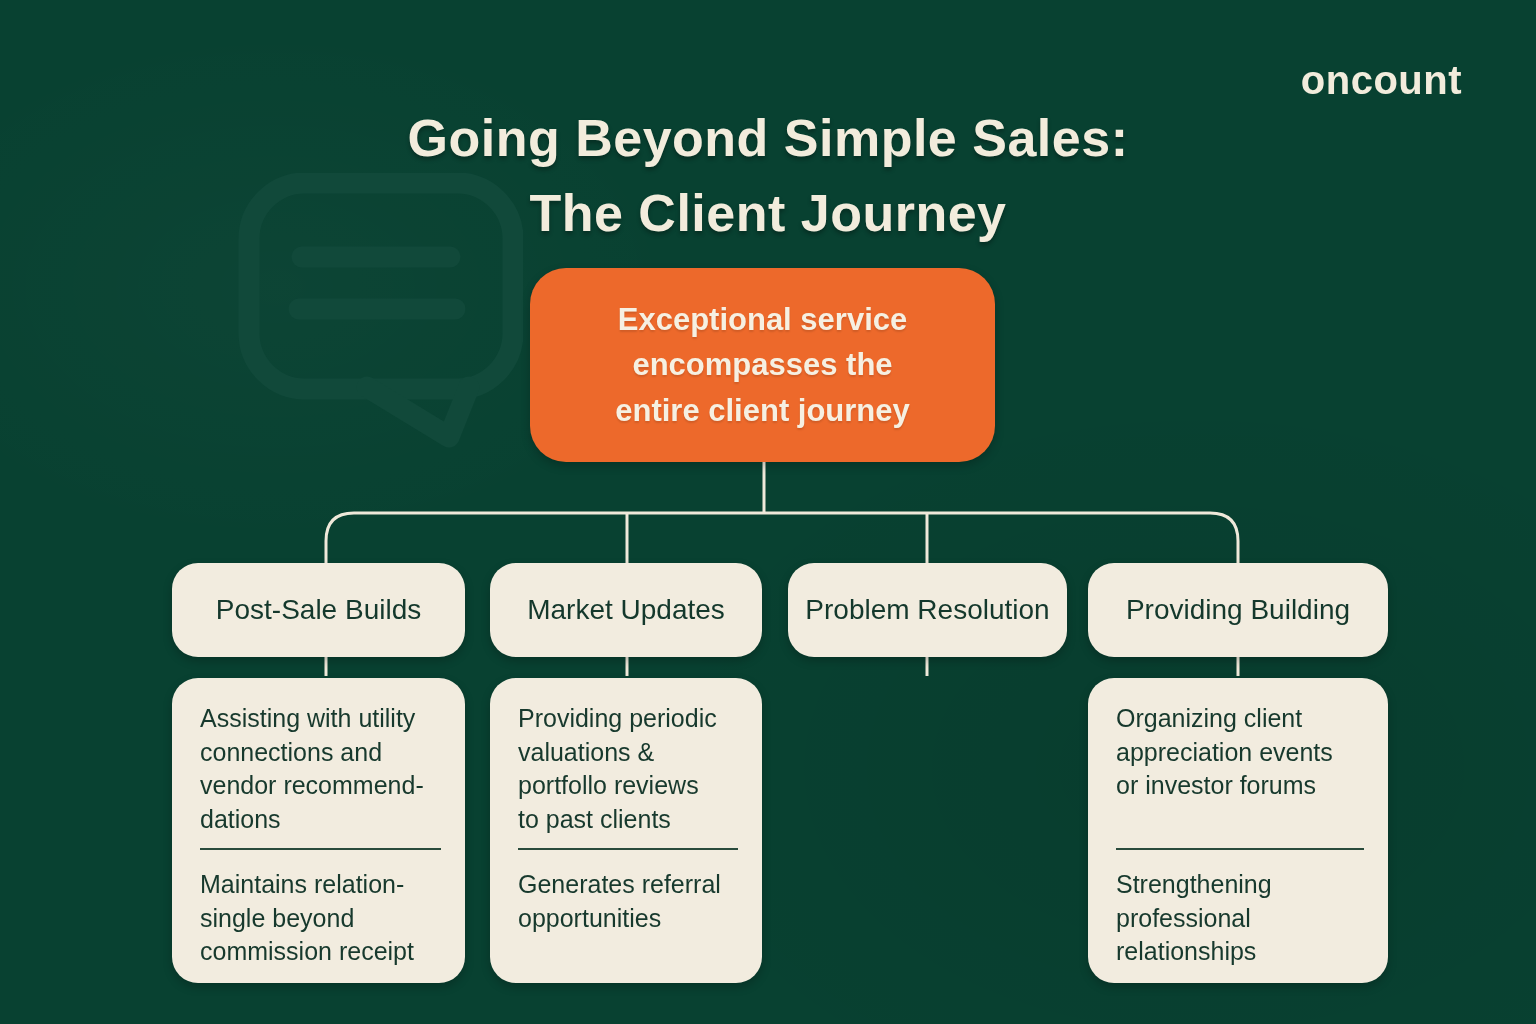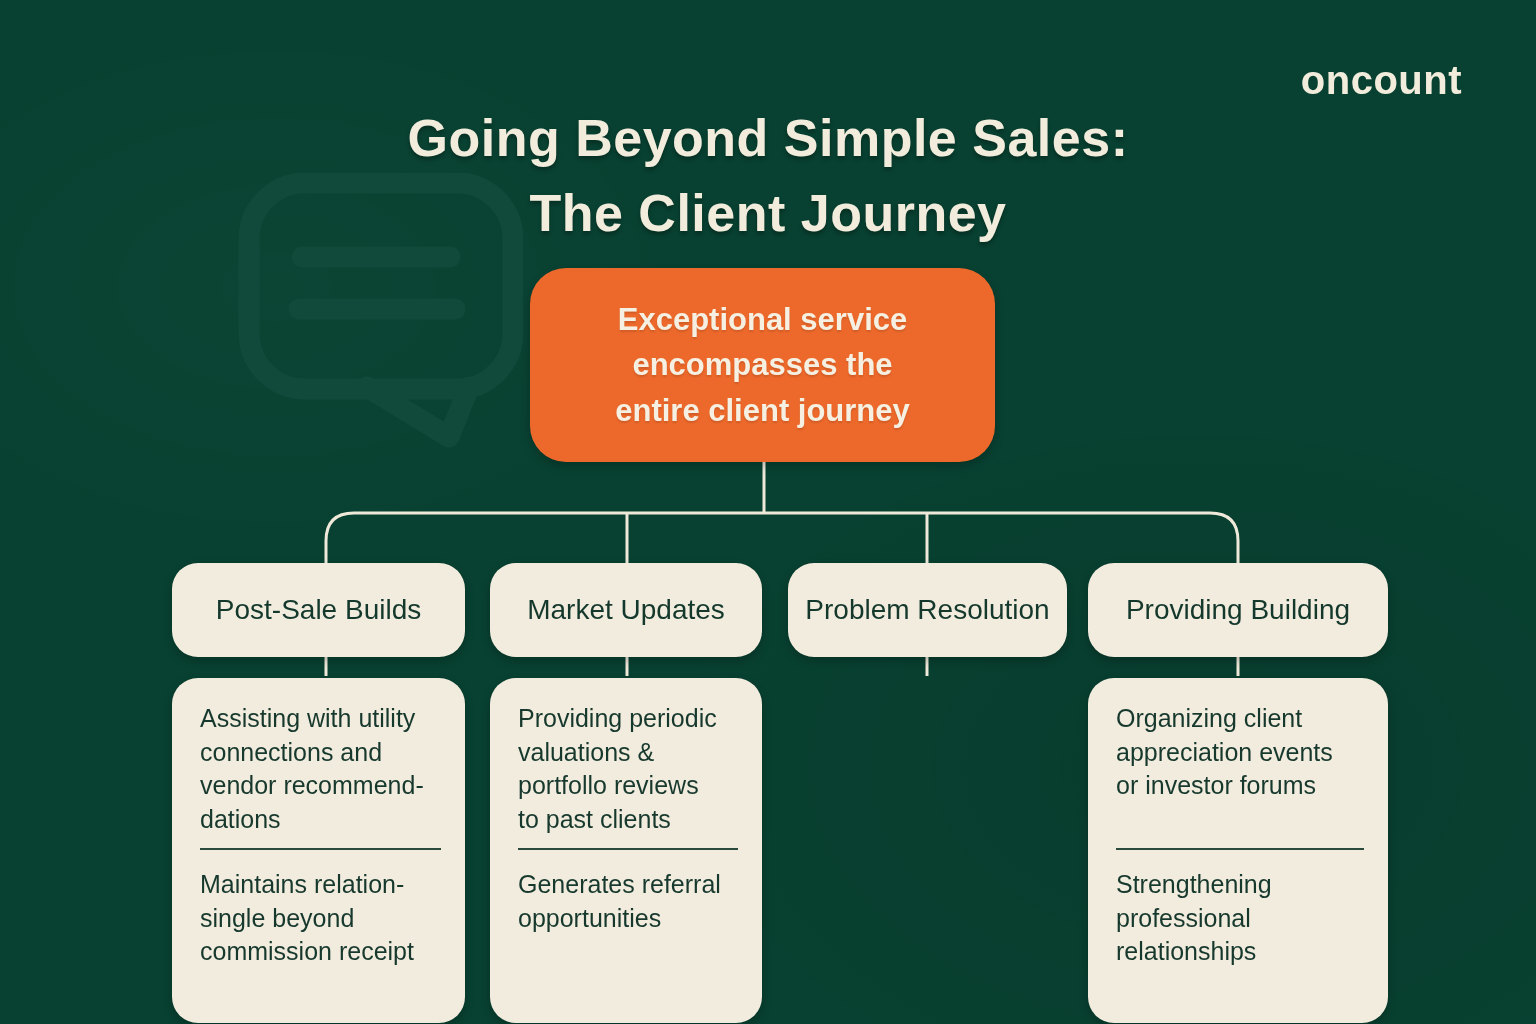--- a/index.html
+++ b/index.html
@@ -44,21 +44,21 @@
     white-space:pre-line;
     text-shadow:0 2px 2px rgba(0,0,0,0.12);
   }
   .head-node{
     top:563px;height:94px;
     background:#f2ecdf;border-radius:26px;
     font-size:28px;color:#14382c;
     text-align:center;
   }
   .card{
-    position:absolute;top:678px;height:345px;z-index:2;
+    position:absolute;top:678px;height:305px;z-index:2;
     background:#f2ecdf;border-radius:26px;
     box-sizing:border-box;
     padding:24px 24px 0 28px;
     color:#17392d;
     box-shadow:0 4px 10px rgba(0,0,0,0.22);
   }
   .card .p1{height:146px;}
   .card .divider{border:none;border-top:2px solid #2a4b3c;margin:0 0 18px 0;}
   .prewrap{
     white-space:pre-line;

